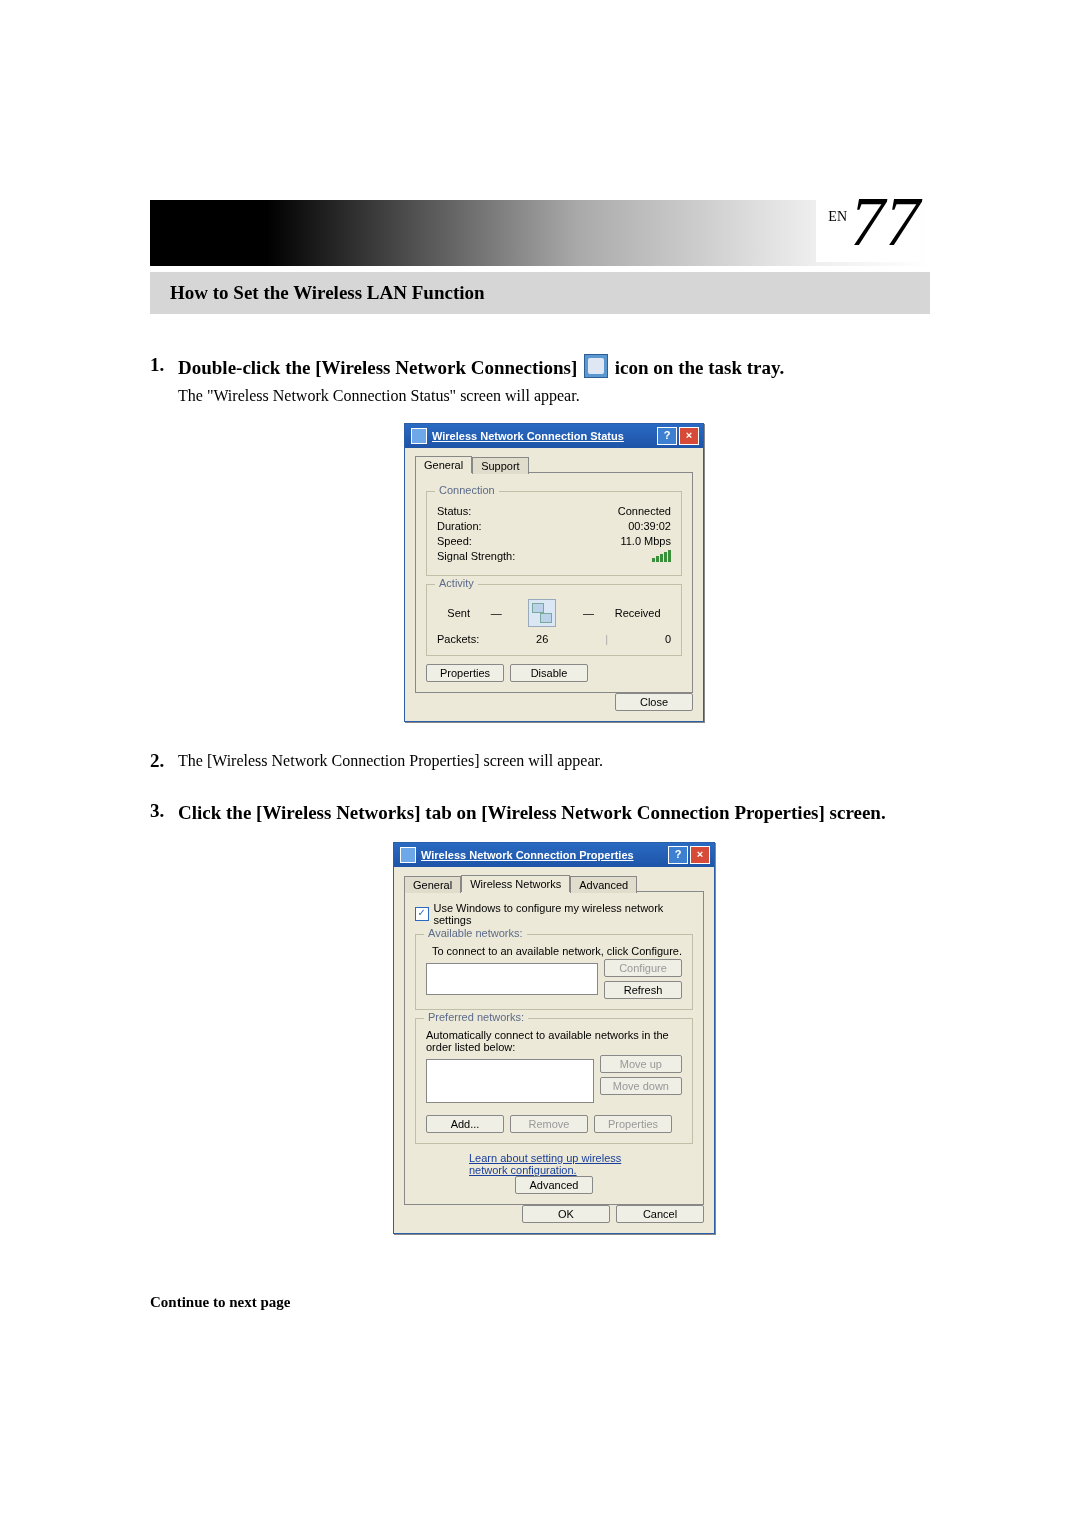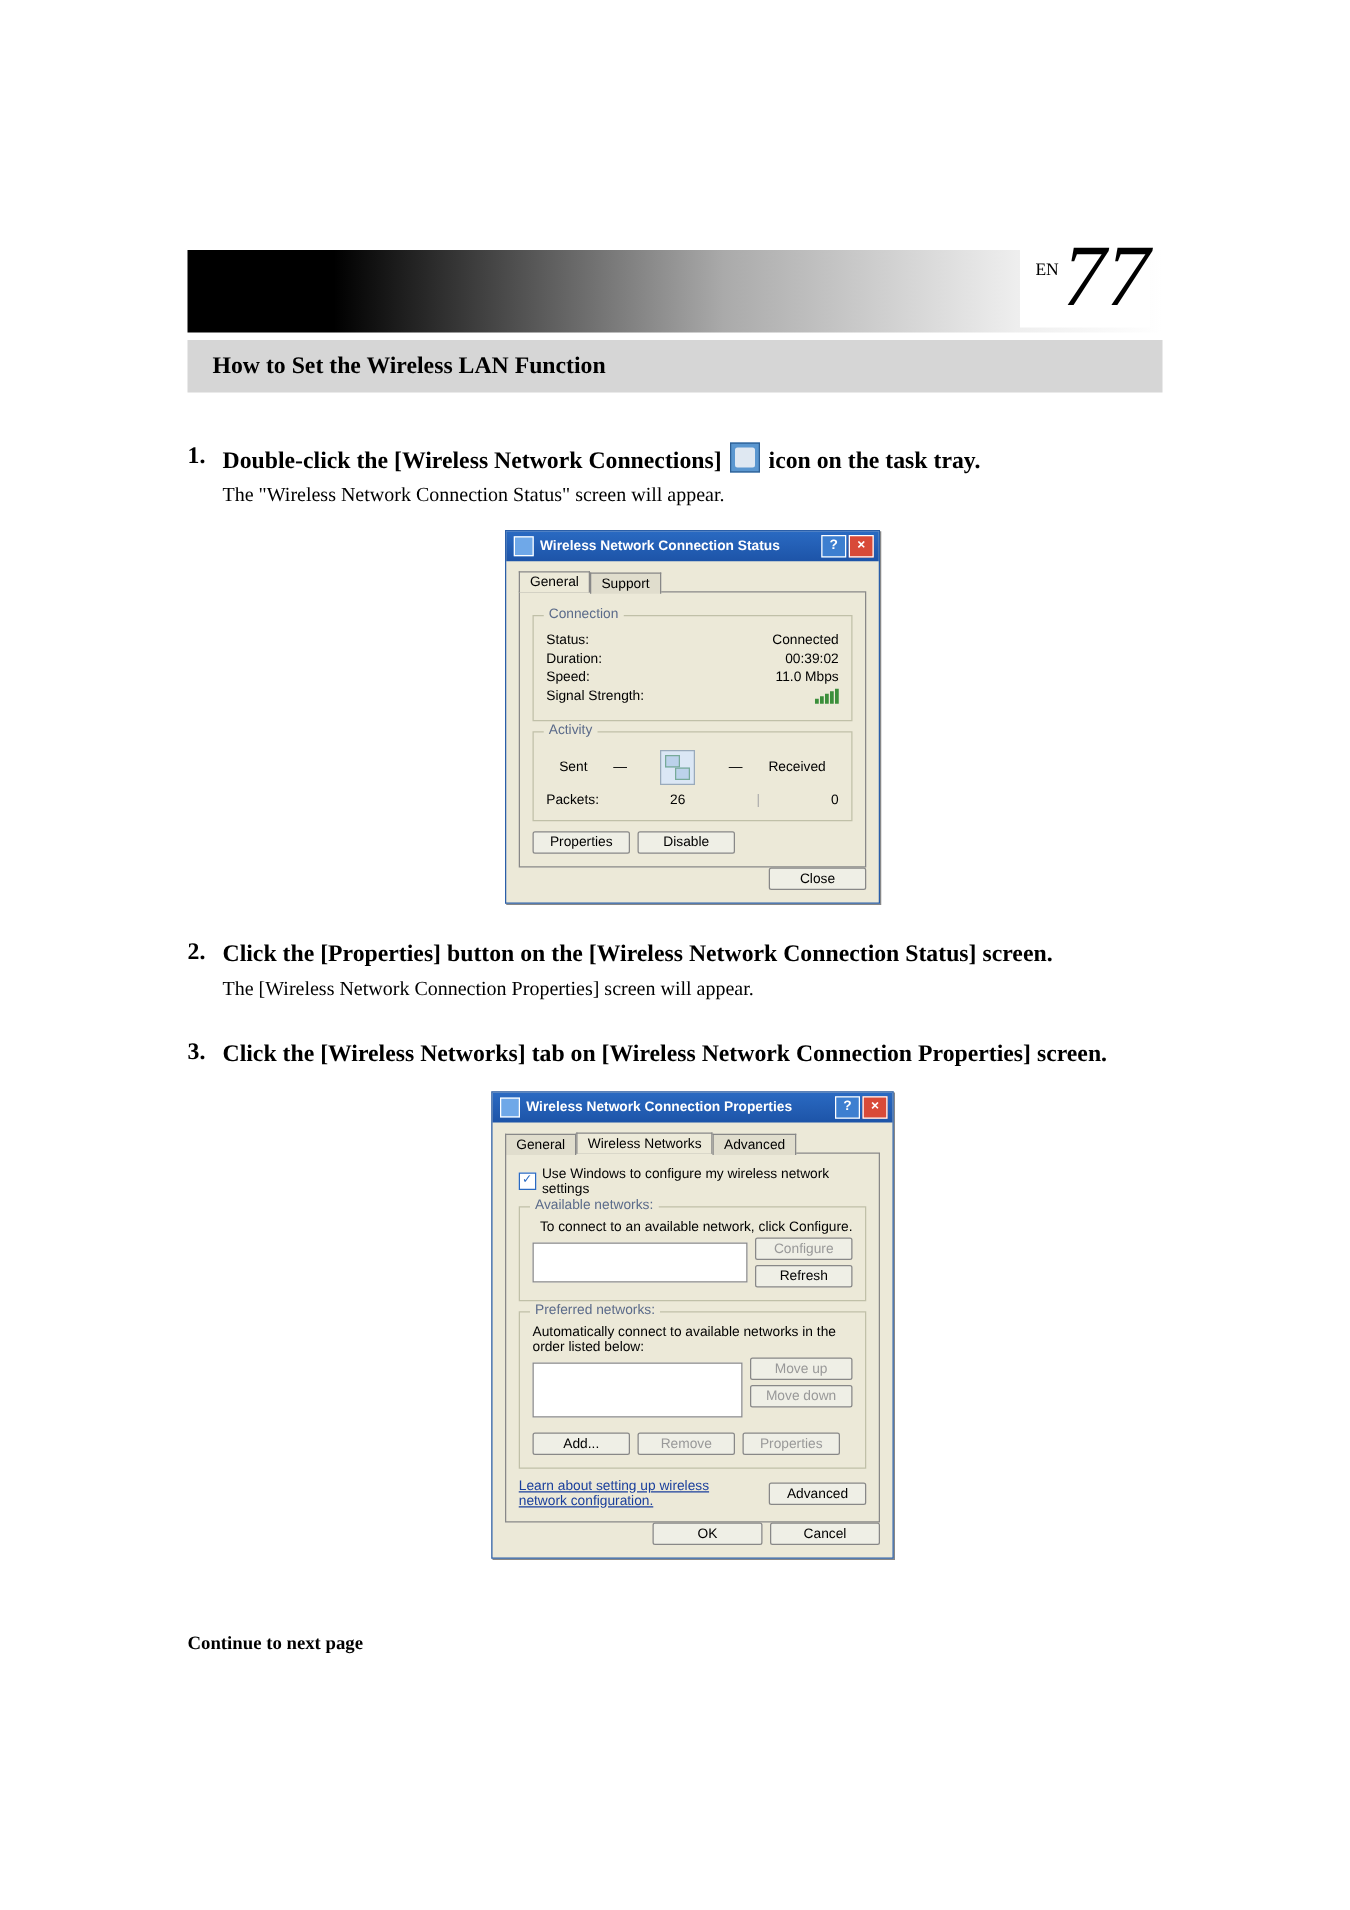--- a/index.html
+++ b/index.html
@@ -120,21 +120,21 @@
     font-weight: bold;
     font-size: 11px;
   }
   .titlebar .tb-icon {
     width: 14px;
     height: 14px;
     background: #6fa8e8;
     border: 1px solid #fff;
     margin-right: 5px;
   }
-  .titlebar .tb-title { flex: 1; }
+  .titlebar .tb-title { flex: 1; text-decoration: underline; }
   .titlebar .tb-btn {
     width: 18px;
     height: 16px;
     border: 1px solid #fff;
     margin-left: 2px;
     text-align: center;
     line-height: 14px;
     font-size: 11px;
     font-weight: bold;
     color: #fff;
@@ -270,23 +270,23 @@
     height:30px;
     margin:4px 0;
   }
   .listbox.tall { height:42px; }
   .side-buttons { display:flex; flex-direction:column; gap:4px; align-items:stretch; }
   .two-col { display:flex; gap:6px; }
   .two-col .left { flex:1; }
   .link-text { color:#1a3f9c; text-decoration:underline; font-size:11px; }
   .learn-row{
     display:flex;
-    justify-content:space-between;
     align-items:center;
     margin-top:6px;
+    flex-direction:column;
   }
 
   .continue {
     text-align: left;
     font-weight: bold;
     font-size: 15px;
     margin-top: 60px;
   }
 </style>
 </head>
@@ -378,21 +378,20 @@
             </div>
             <div class="btn-row right">
               <span class="btn">Close</span>
             </div>
           </div>
         </div>
       </div>
     </li>
 
     <li>
-      <div class="step-heading">Click the [Properties] button on the [Wireless Network Connection Status] screen.</div>
       <div class="step-sub">The [Wireless Network Connection Properties] screen will appear.</div>
     </li>
 
     <li>
       <div class="step-heading">Click the [Wireless Networks] tab on [Wireless Network Connection Properties] screen.</div>
 
       <div class="figure-wrap">
         <div class="dialog" style="width:320px;">
           <div class="titlebar">
             <span class="tb-icon"></span>

